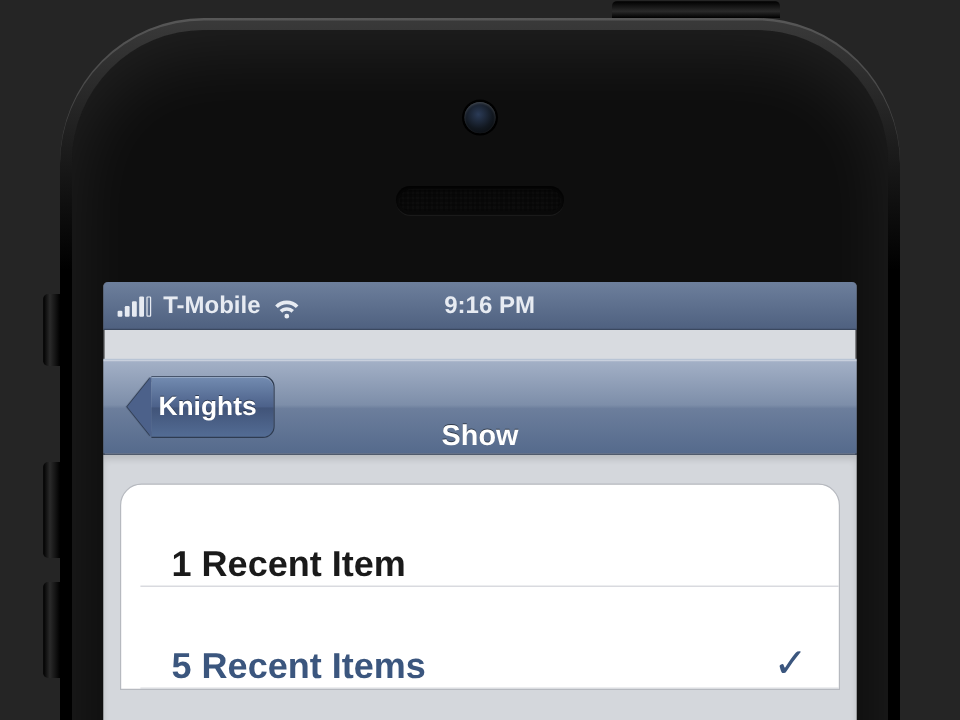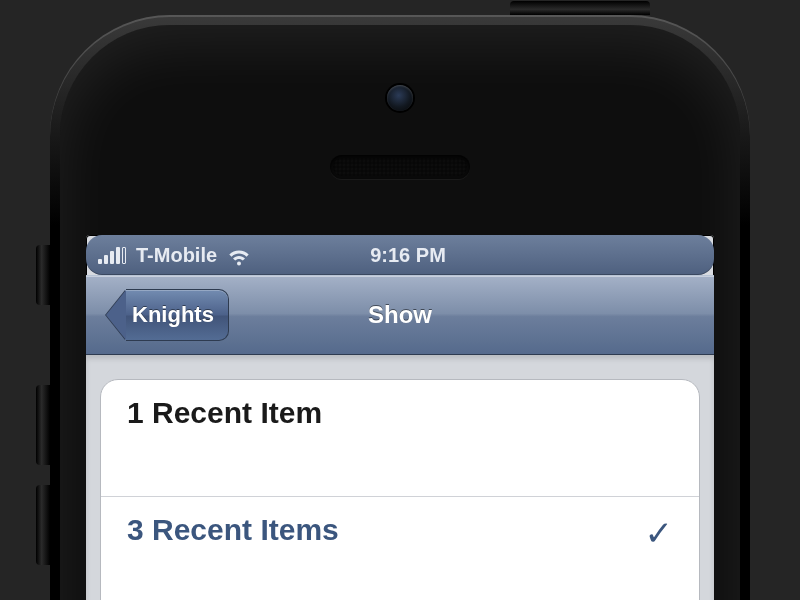--- a/index.html
+++ b/index.html
@@ -89,21 +89,20 @@
     height:40px;
     background:linear-gradient(#6d7f9c,#4e607f);
     display:flex;
     align-items:center;
     color:#e7ebf2;
     font-size:20px;
     font-weight:600;
     padding:0 12px;
     position:relative;
     box-shadow:inset 0 -1px 0 rgba(0,0,0,0.25);
-    border-radius:16px;
   }
   .statusbar .left,.statusbar .right{display:flex;align-items:center;gap:10px}
   .statusbar .center{
     position:absolute; left:16px; right:0; text-align:center;
     pointer-events:none;
   }
   .sig{display:flex;align-items:flex-end;gap:2px;height:18px}
   .sig span{width:4px;background:#e7ebf2;border-radius:1px}
   .sig span:nth-child(1){height:5px}
   .sig span:nth-child(2){height:9px}
@@ -119,22 +118,23 @@
 
   
   .navbar{
     height:78px;
     background:linear-gradient(#a4b1c7 0%,#7d8ea9 48%,#6c7e9c 52%,#556a8c 100%);
     border-top:1px solid #b8c4d5;
     border-bottom:1px solid #2e3b50;
     box-shadow:inset 0 1px 0 rgba(255,255,255,.4);
     position:relative;
     display:flex;
-    align-items:center;
+    align-items:flex-end;
     justify-content:center;
+    margin-top:24px;
   }
   .navtitle{
     color:#fff;
     font-size:24px;
     font-weight:700;
     text-shadow:0 -1px 0 rgba(0,0,0,0.5);
   }
   .backbtn{
     position:absolute;
     left:20px;
@@ -173,27 +173,28 @@
   }
   .card{
     background:#fff;
     border:1px solid #b6b9bf;
     border-radius:18px 18px 0 0;
     overflow:hidden;
   }
   .row{
     height:84px;
     display:flex;
-    align-items:flex-start;
-    padding:16px 26px;
+    align-items:flex-end;
+    padding:0 26px;
     border-bottom:1px solid #d0d2d7;
     font-size:30px;
     font-weight:700;
     color:#1a1a1a;
     cursor:pointer;
+    margin-left:16px;
   }
   .row.sel{color:#3b567e}
   .check{
     margin-left:auto;
     color:#3b567e;
     font-size:34px;
     font-weight:400;
   }
 </style>
 </head>
@@ -236,21 +237,21 @@
         </div>
         <div class="navtitle">Show</div>
       </div>
 
       <div class="content">
         <div class="card">
           <div class="row">
             <span>1 Recent Item</span>
           </div>
           <div class="row sel">
-            <span>3 Recent Items</span>
+            <span>5 Recent Items</span>
             <span class="check">✓</span>
           </div>
         </div>
       </div>
 
     </div>
   </div>
 </div>
 
 </body></html>

